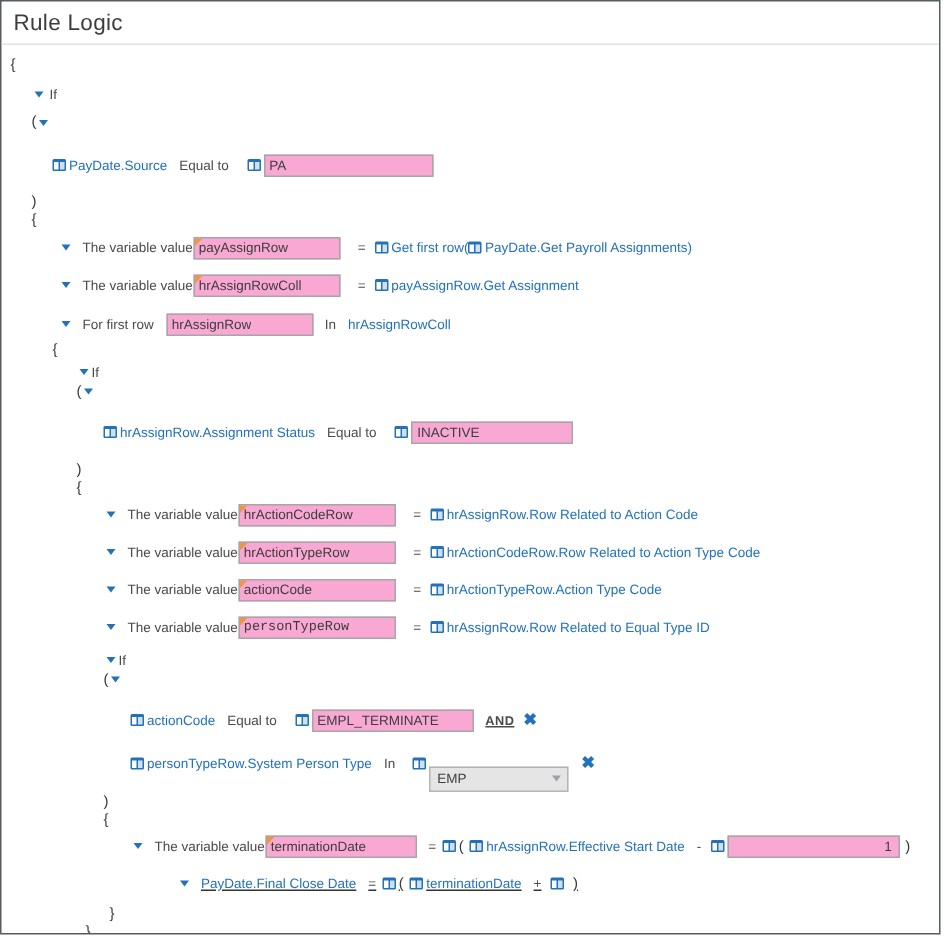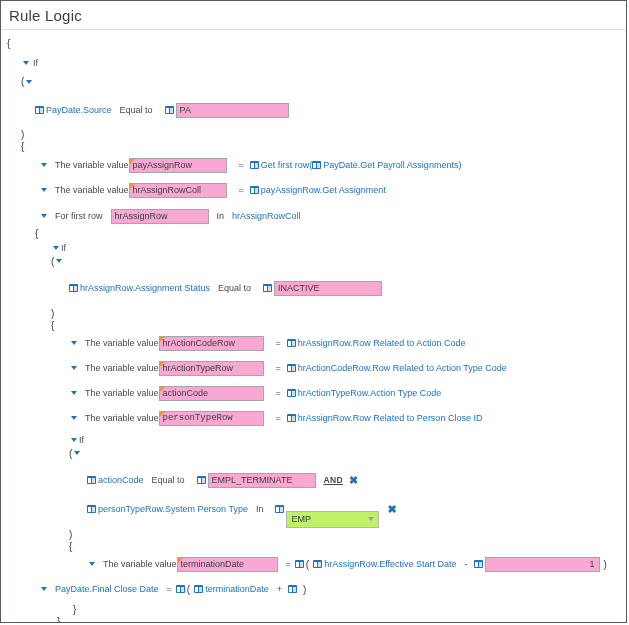--- a/index.html
+++ b/index.html
@@ -111,21 +111,21 @@
     width:0;height:0;
     border-top:5px solid #f0963c;
     border-right:5px solid transparent;
   }
   .inp.num{text-align:right;padding-right:4px;}
   .sel{
     position:relative;
     box-sizing:border-box;
     height:17px;
     border:1px solid #b5b5b5;
-    background:#bef264;
+    background:#e5e5e5;
     font-size:9px;
     color:#3d3d3d;
     padding:0 14px 0 4px;
     line-height:15px;
     display:inline-block;
     flex:none;
     margin-top:20px;
   }
   .sel .chev{
     position:absolute;right:4px;top:5px;
@@ -315,21 +315,21 @@
     <div class="row" style="height:3px;"></div>
     <div class="row tall" style="padding-left:70px;">
       <span class="caret-sm"></span>
       <span class="sp8"></span>
       <span class="lbl">The variable value</span>
       <span class="inp flag" style="width:105px;font-family:Liberation Mono, monospace;">personTypeRow</span>
       <span class="sp12"></span>
       <span class="eq">=</span>
       <span class="sp6"></span>
       <span class="tok"></span>
-      <span class="link">hrAssignRow.Row Related to Person Close ID</span>
+      <span class="link">hrAssignRow.Row Related to Equal Type ID</span>
     </div>
 
     <div class="row" style="height:4px;"></div>
 
     <div class="row" style="padding-left:70px;height:13px;">
       <span class="caret-sm"></span>
       <span class="sp2"></span>
       <span class="kw">If</span>
     </div>
     <div class="row" style="padding-left:68px;height:14px;">
@@ -397,21 +397,21 @@
       <span class="lbl">-</span>
       <span class="sp6"></span>
       <span class="tok"></span>
       <span class="inp num" style="width:115px;">1</span>
       <span class="sp4"></span>
       <span class="paren">)</span>
     </div>
 
     <div class="row" style="height:3px;"></div>
 
-    <div class="row tall" style="padding-left:40px;">
+    <div class="row tall" style="padding-left:119px;text-decoration:underline;">
       <span class="caret-sm"></span>
       <span class="sp8"></span>
       <span class="link">PayDate.Final Close Date</span>
       <span class="sp8"></span>
       <span class="eq">=</span>
       <span class="sp4"></span>
       <span class="tok"></span>
       <span class="paren">(</span>
       <span class="sp4"></span>
       <span class="tok"></span>

